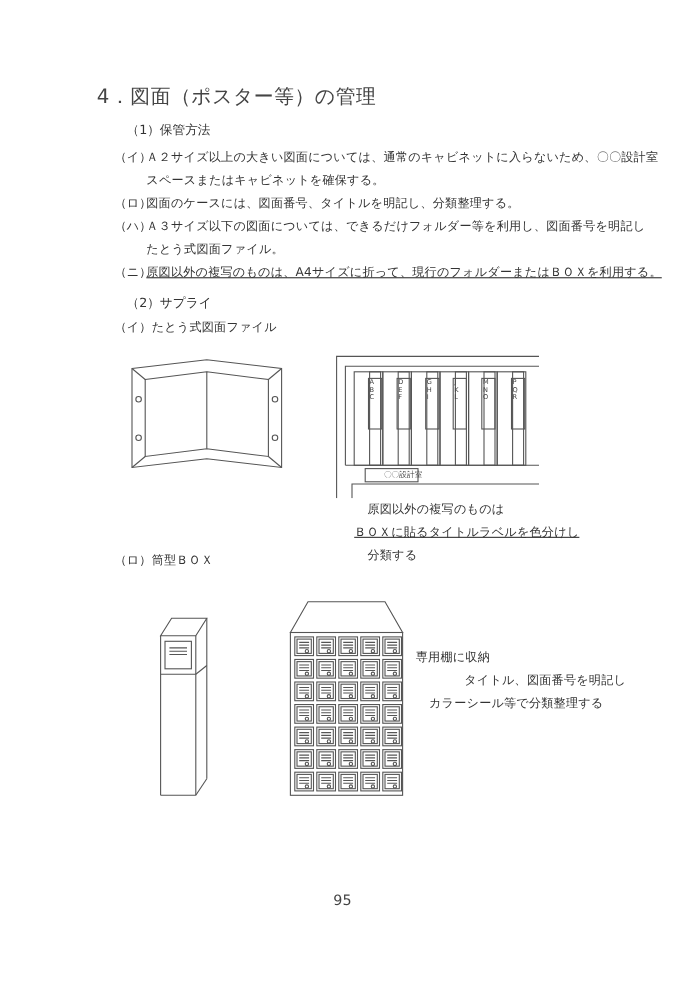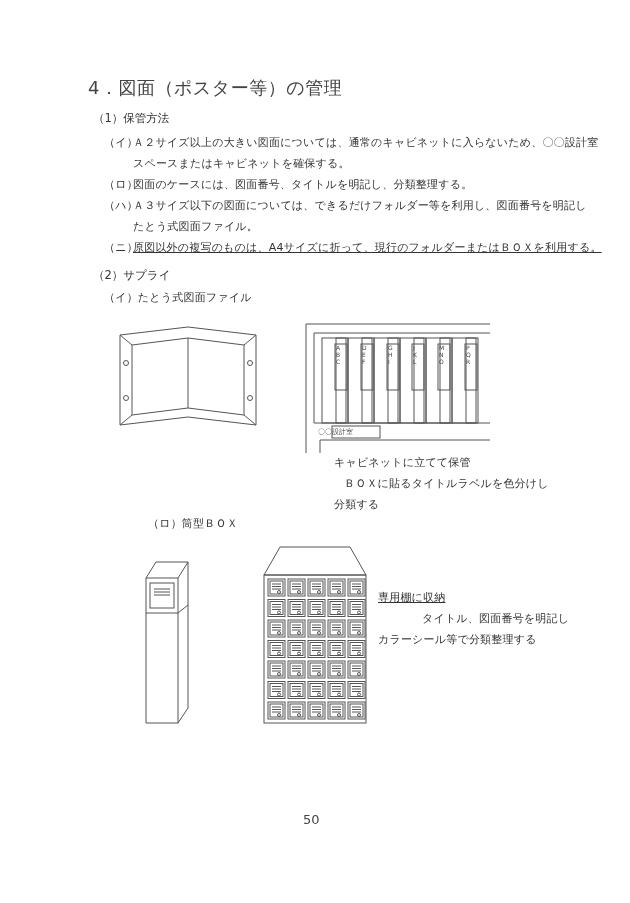--- a/index.html
+++ b/index.html
@@ -1,19 +1,19 @@
 <!DOCTYPE html>
 <html><head>
 <meta charset="utf-8">
 <style>
   html,body{margin:0;padding:0;background:#fff;}
   body{width:630px;height:903px;position:relative;overflow:hidden;font-family:"DejaVu Sans","Liberation Sans",sans-serif;color:#333;}
   .abs{position:absolute;white-space:nowrap;}
   .h1{font-size:18px;color:#444;letter-spacing:0.5px;}
-  .h2{font-size:11.5px;color:#333;}
+  .h2{font-size:11.5px;color:#333;margin-left:22px;}
   .p{font-size:11px;color:#333;letter-spacing:0.2px;}
   svg{position:absolute;}
   .pg{font-size:13px;color:#444;}
 </style>
 </head>
 <body>
 
 <div class="abs h1" style="left:88px;top:76px;">4．図面（ポスター等）の管理</div>
 
 <div class="abs h2" style="left:93px;top:111px;">（1）保管方法</div>
@@ -80,27 +80,27 @@
     </g>
     <rect x="32" y="108" width="48" height="12"></rect>
   </g>
 </svg>
 <div class="abs" style="left:336px;top:344px;font-size:6px;line-height:7px;width:6px;color:#444;">A<br>B<br>C</div>
 <div class="abs" style="left:362px;top:344px;font-size:6px;line-height:7px;width:6px;color:#444;">D<br>E<br>F</div>
 <div class="abs" style="left:388px;top:344px;font-size:6px;line-height:7px;width:6px;color:#444;">G<br>H<br>I</div>
 <div class="abs" style="left:413px;top:344px;font-size:6px;line-height:7px;width:6px;color:#444;">J<br>K<br>L</div>
 <div class="abs" style="left:439px;top:344px;font-size:6px;line-height:7px;width:6px;color:#444;">M<br>N<br>O</div>
 <div class="abs" style="left:466px;top:344px;font-size:6px;line-height:7px;width:6px;color:#444;">P<br>Q<br>R</div>
-<div class="abs" style="left:318px;top:427px;font-size:7px;color:#444;">〇〇設計室</div>
-
-<div class="abs p" style="left:334px;top:455px;">キャビネットに立てて保管</div>
-<div class="abs p" style="left:344px;top:476px;">ＢＯＸに貼るタイトルラベルを色分けし</div>
+<div class="abs" style="left:349px;top:427px;font-size:7px;color:#444;">〇〇設計室</div>
+
+<div class="abs p" style="left:334px;top:455px;">原図以外の複写のものは</div>
+<div class="abs p" style="left:322px;top:476px;text-decoration:underline;">ＢＯＸに貼るタイトルラベルを色分けし</div>
 <div class="abs p" style="left:334px;top:497px;">分類する</div>
 
-<div class="abs p" style="left:104px;top:516px;margin-left:44px;">（ロ）筒型ＢＯＸ</div>
+<div class="abs p" style="left:104px;top:502px;">（ロ）筒型ＢＯＸ</div>
 
 <svg style="left:140px;top:558px;" width="50" height="170" viewBox="0 0 50 170">
   <g fill="none" stroke="#555" stroke-width="1">
     <polygon points="6,20 16,4 48,4 38,20"></polygon>
     <line x1="6" y1="20" x2="6" y2="165"></line>
     <line x1="38" y1="20" x2="38" y2="165"></line>
     <line x1="48" y1="4" x2="48" y2="150"></line>
     <line x1="6" y1="165" x2="38" y2="165"></line>
     <line x1="38" y1="165" x2="48" y2="150"></line>
     <line x1="6" y1="55" x2="38" y2="55"></line>
@@ -325,17 +325,17 @@
         <rect x="86" y="157" width="17" height="17"></rect>
         <rect x="88" y="159" width="13" height="13"></rect>
         <line x1="90" y1="162" x2="99" y2="162"></line>
         <line x1="90" y1="164.5" x2="99" y2="164.5"></line>
         <line x1="90" y1="167" x2="99" y2="167"></line>
         <circle cx="97" cy="170" r="1.5"></circle>
       </g>
   </g>
 </svg>
 
-<div class="abs p" style="left:378px;top:590px;text-decoration:underline;">専用棚に収納</div>
+<div class="abs p" style="left:378px;top:590px;">専用棚に収納</div>
 <div class="abs p" style="left:378px;top:611px;margin-left:44px;">タイトル、図面番号を明記し</div>
-<div class="abs p" style="left:378px;top:632px;">カラーシール等で分類整理する</div>
-
-<div class="abs pg" style="left:303px;top:812px;">50</div>
+<div class="abs p" style="left:390px;top:632px;">カラーシール等で分類整理する</div>
+
+<div class="abs pg" style="left:303px;top:812px;">95</div>
 
 </body></html>

